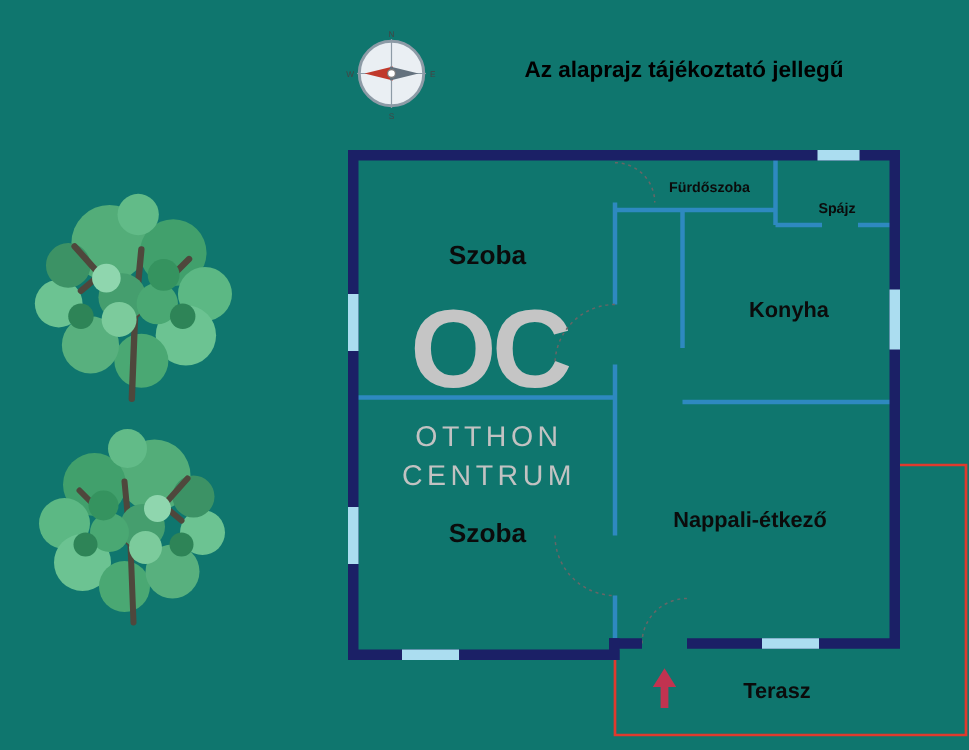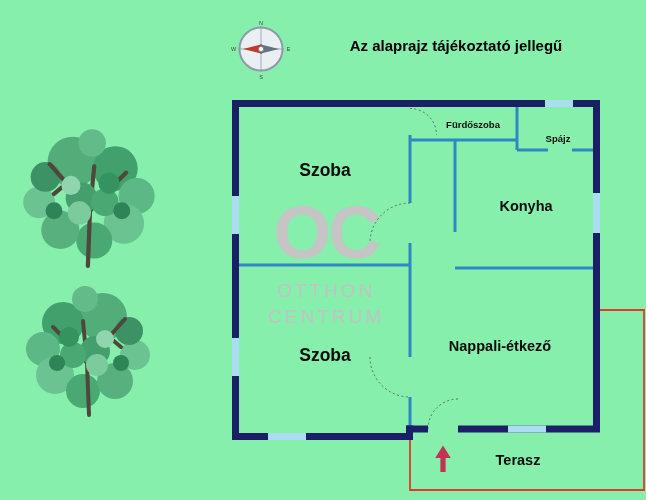--- a/index.html
+++ b/index.html
@@ -1,16 +1,16 @@
 <!DOCTYPE html>
 <html><head>
 <meta charset="utf-8">
 <style>
   html,body{margin:0;padding:0;background:#fff;}
-  .canvas{position:relative;width:646px;height:500px;background:#86efac;overflow:hidden;
+  .canvas{position:relative;width:646px;height:500px;background:#0f766e;overflow:hidden;
           font-family:"Liberation Sans","DejaVu Sans",sans-serif;}
   svg{display:block;}
   text{font-family:"Liberation Sans","DejaVu Sans",sans-serif;}
   .plan-title{font-size:15px;font-weight:bold;fill:#000;text-anchor:middle;}
   .compass-face{fill:#eaeff3;stroke:#8d9ba6;stroke-width:2;}
   .compass-cross{stroke:#8d9ba6;stroke-width:0.8;fill:none;}
   .compass-letter{font-size:5.5px;fill:#444;text-anchor:middle;}
   .compass-hub{fill:#ffffff;stroke:#777;stroke-width:0.8;}
   .wm-oc{font-size:74px;font-weight:bold;fill:#c5c5c5;letter-spacing:-3px;text-anchor:middle;}
   .wm-line{font-size:19px;fill:#c2c2c2;letter-spacing:3px;text-anchor:middle;}

